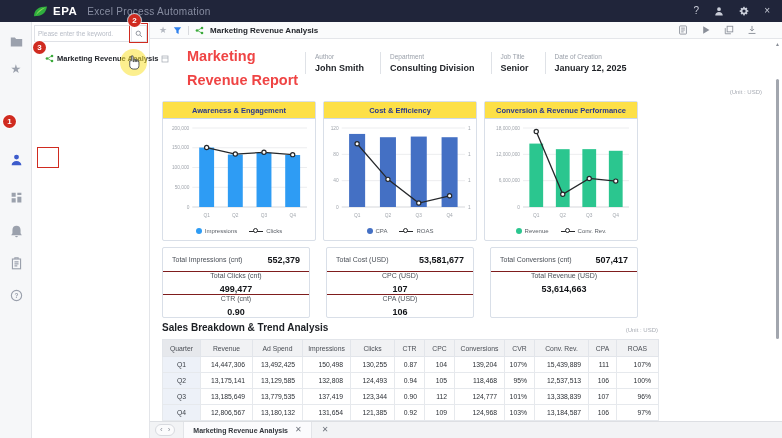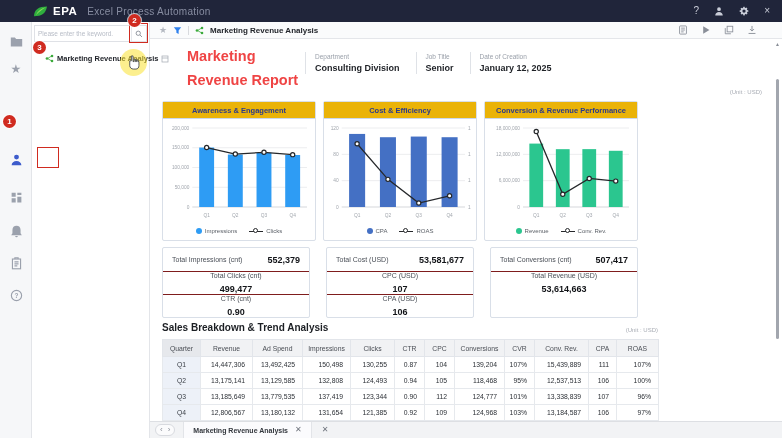--- a/index.html
+++ b/index.html
@@ -77,21 +77,21 @@
   .meta-label { font-size:6.5px; color:#9AA0AA; }
   .meta-value { font-size:9px; font-weight:bold; color:#1E2126; margin-top:3px;
     white-space:nowrap; }
   .unit-note { position:absolute; font-size:6px; color:#A8ACB4; }
   .unit-note.charts { right:20px; top:50px; }
 
   
   .charts-row { position:absolute; left:12px; top:62px; width:476px; display:flex; gap:7px; }
   .chart-card { flex:1; border:1px solid #D9DFE8; border-radius:2px; background:#fff;
     height:140px; display:flex; flex-direction:column; }
-  .card-head { height:17px; background:#eab308; border-bottom:1px solid #CBD8EC;
+  .card-head { height:17px; background:#fde047; border-bottom:1px solid #CBD8EC;
     display:flex; align-items:center; justify-content:center; }
   .card-title { font-size:7.5px; font-weight:bold; color:#2A3A8C; white-space:nowrap; }
   .chart-area { height:103px; }
   .chart-area svg { display:block; }
   .legend { height:18px; display:flex; align-items:center; justify-content:center; gap:12px; }
   .lg-item { display:flex; align-items:center; gap:3px; font-size:6px; color:#5A5F66; }
   .lg-dot { width:6px; height:6px; border-radius:50%; }
   .lg-ring { width:14px; height:7px; position:relative; }
   .lg-ring .ln { position:absolute; left:0; right:0; top:3px; height:1px; background:#26282B; }
   .lg-ring .rg { position:absolute; left:4px; top:0.5px; width:5px; height:5px;
@@ -288,20 +288,24 @@
     </span>
   </div>
 
   <div class="content">
     <div class="report-title">
       <div>Marketing</div>
       <div>Revenue Report</div>
     </div>
 
     <div class="meta-row">
+      <div class="meta-block">
+        <div class="meta-label">Author</div>
+        <div class="meta-value">John Smith</div>
+      </div>
       <div class="meta-block">
         <div class="meta-label">Department</div>
         <div class="meta-value">Consulting Division</div>
       </div>
       <div class="meta-block">
         <div class="meta-label">Job Title</div>
         <div class="meta-value">Senior</div>
       </div>
       <div class="meta-block">
         <div class="meta-label">Date of Creation</div>

